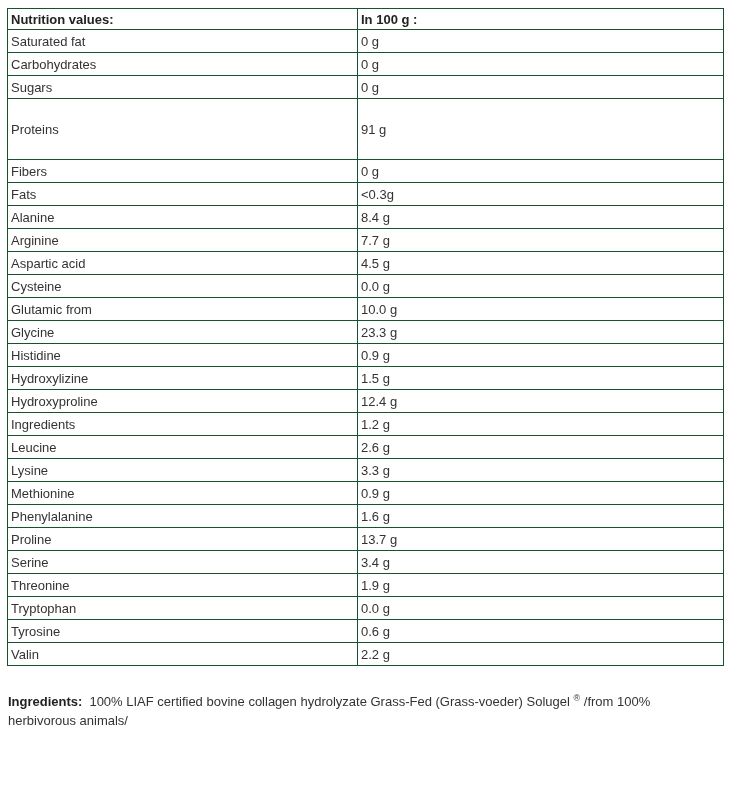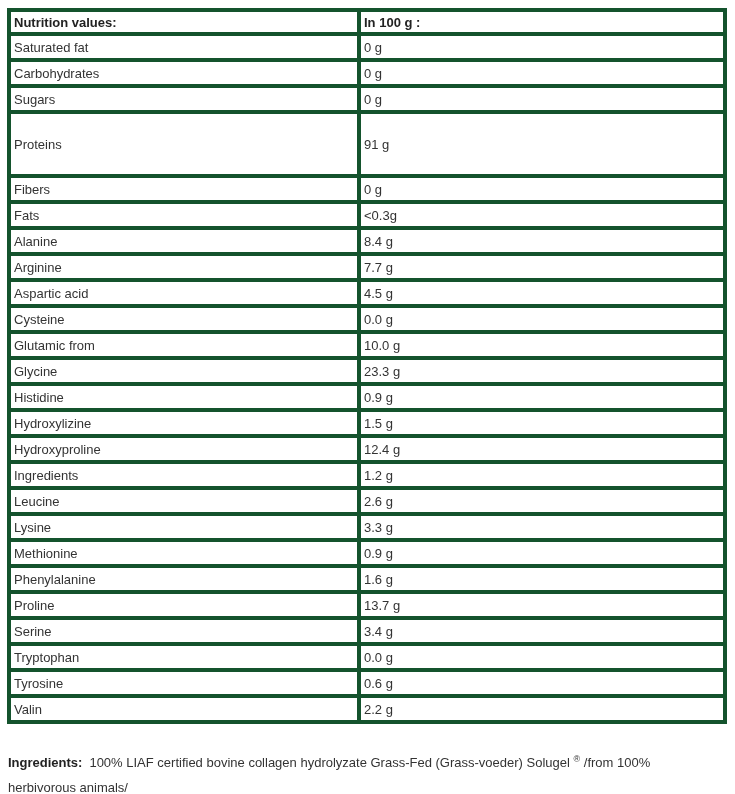--- a/index.html
+++ b/index.html
@@ -18,40 +18,40 @@
     color: #333333;
     overflow: hidden;
   }
   table.nutrition {
     border-collapse: collapse;
     width: 716px;
     table-layout: fixed;
   }
   table.nutrition th,
   table.nutrition td {
-    border: 4px solid #14532d;
+    border: 1px solid #14532d;
     padding: 0 3px;
     text-align: left;
     vertical-align: middle;
     font-weight: normal;
     overflow: hidden;
     white-space: nowrap;
   }
   table.nutrition col.c1 { width: 350px; }
   table.nutrition col.c2 { width: 366px; }
   table.nutrition th {
     font-weight: bold;
     height: 20px;
     color: #222222;
   }
   table.nutrition td { height: 22px; }
   table.nutrition tr.tall td { height: 60px; }
   .ingredients {
     margin: 23px 0 0 1px;
-    line-height: 25px;
+    line-height: 19px;
     max-width: 706px;
     color: #333333;
   }
   .ingredients b { color: #222222; margin-right: 7px; }
   .ingredients sup { font-size: 9px; }
 </style>
 </head>
 <body>
 
 <div class="page">
@@ -150,20 +150,24 @@
         </tr>
         <tr>
           <td>Proline</td>
           <td>13.7 g</td>
         </tr>
         <tr>
           <td>Serine</td>
           <td>3.4 g</td>
         </tr>
         <tr>
+          <td>Threonine</td>
+          <td>1.9 g</td>
+        </tr>
+        <tr>
           <td>Tryptophan</td>
           <td>0.0 g</td>
         </tr>
         <tr>
           <td>Tyrosine</td>
           <td>0.6 g</td>
         </tr>
         <tr>
           <td>Valin</td>
           <td>2.2 g</td>

